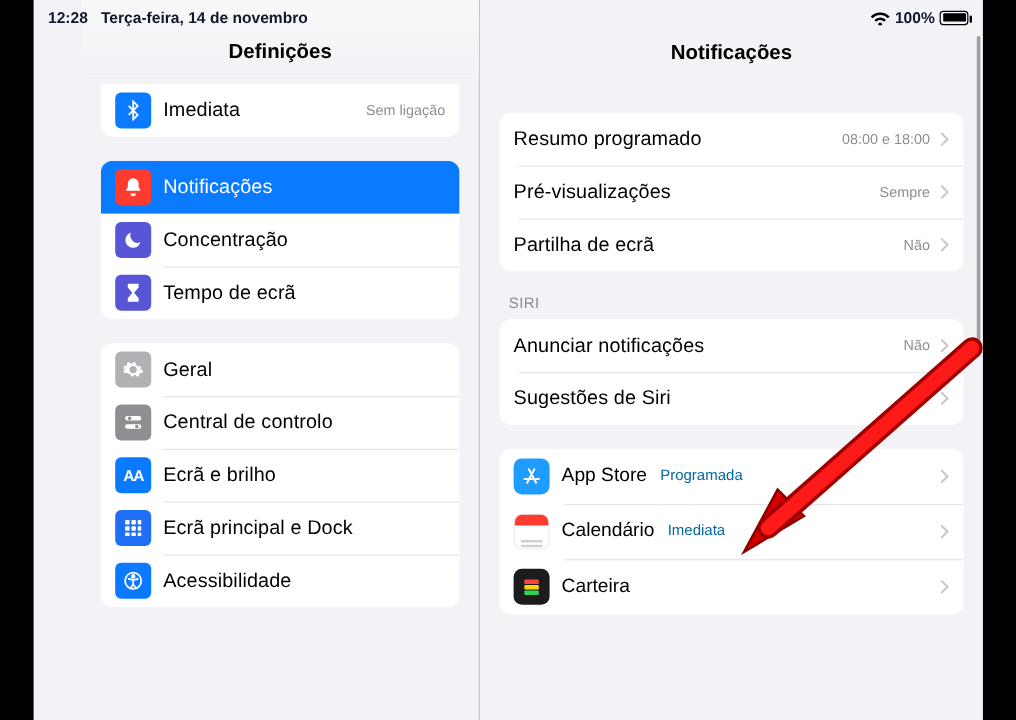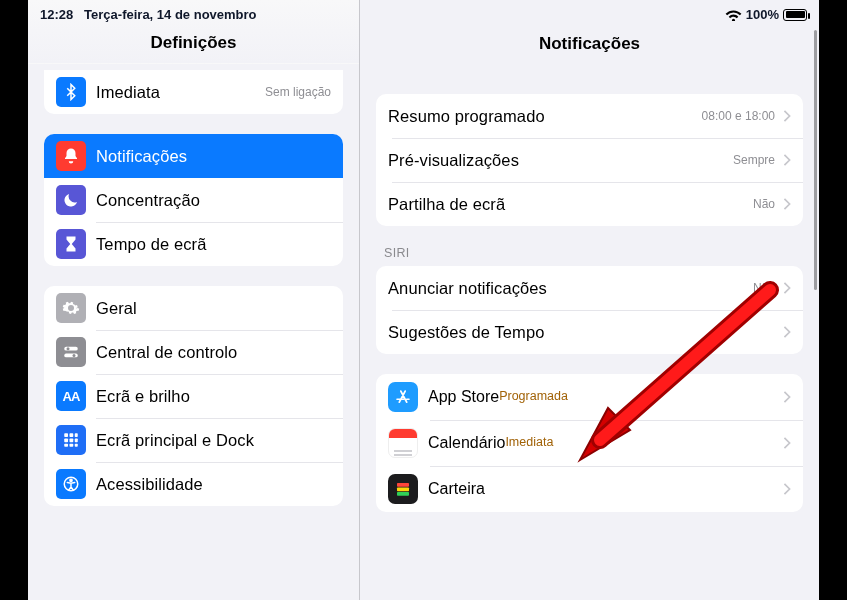--- a/index.html
+++ b/index.html
@@ -1,21 +1,21 @@
 <!DOCTYPE html>
 <html><head>
 <meta charset="utf-8">
 <style>
 * { margin: 0; padding: 0; box-sizing: border-box; -webkit-font-smoothing: antialiased; }
 html, body { width: 847px; height: 600px; overflow: hidden; font-family: -apple-system, "Helvetica Neue", Arial, sans-serif; background:#000; }
 .device { position:absolute; inset:0; background:#000; }
 .screen { position:absolute; left:28px; right:28px; top:0; bottom:0; background:#f2f2f7; overflow:hidden; }
 .statusbar { position:absolute; top:0; left:0; right:0; height:22px; display:flex; align-items:flex-end; justify-content:space-between; padding:0 12px; font-size:13px; font-weight:600; color:#0f172a; z-index:50; }
 .statusbar .sb-right { display:flex; align-items:center; gap:4px; }
-.panes { position:absolute; top:0; bottom:0; left:0; right:0; display:flex; }
+.panes { position:absolute; top:0; bottom:0; left:0; right:0; display:flex;padding-left:40px; }
 .sidebar { width:332px; flex:none; border-right:1px solid #c7c7cc; background:#f2f2f7; display:flex; flex-direction:column; }
 .detail { flex:1; background:#f2f2f7; display:flex; flex-direction:column; position:relative; }
 .header { height:64px; flex:none; display:flex; align-items:flex-end; justify-content:center; padding-bottom:10px; font-size:17px; font-weight:600; }
 .sidebar .header { background: linear-gradient(#f8f8f9,#f2f2f7); border-bottom:1px solid rgba(0,0,0,0); }
 .scroll { flex:1; overflow-y:auto; padding:0 16px 20px 16px; }
 .sidebar .scroll { padding-top:8px; }
 .detail .scroll { padding-top:30px; }
 .group { background:#fff; border-radius:10px; margin-bottom:20px; overflow:hidden; }
 .group.partial-top { border-top-left-radius:0; border-top-right-radius:0; margin-top:-2px; }
 .row { display:flex; align-items:center; min-height:44px; padding:6px 12px 6px 12px; position:relative; cursor:pointer; }
@@ -27,21 +27,21 @@
 .icon svg { width:18px; height:18px; display:block; }
 .row-label { font-size:16.5px; letter-spacing:.1px; flex:1; color:#000; }
 .row.selected .row-label { color:#fff; }
 .row-value { font-size:12px; color:#8e8e93; margin-left:8px; }
 .chev { width:8px; height:12px; margin-left:8px; flex:none; color:#c7c7cc; }
 .section-header { font-size:12.5px; letter-spacing:.3px; color:#8a8a8e; text-transform:uppercase; padding:0 8px 6px 8px; margin-top:2px; }
 .app-row { padding:8px 12px; }
 .app-row .icon { width:30px; height:30px; border-radius:7px; }
 .app-text { display:flex; flex-direction:row; flex:1; }
 .app-title { font-size:16px; color:#000; }
-.app-sub { font-size:12.5px; color:#a16207; margin-top:1px; }
+.app-sub { font-size:12.5px; color:#0369a1; margin-top:1px;margin-left:11px; }
 .detail .app-row + .app-row::before { left:54px; }
 .arrow-overlay { position:absolute; pointer-events:none; z-index:100; }
 
 .vscroll-ind { position:absolute; right:2px; top:30px; width:3px; height:260px; background:rgba(0,0,0,.35); border-radius:2px; }
 
 .battery { width:24px; height:12px; border:1.5px solid #000; border-radius:3px; position:relative; }
 .battery::after { content:""; position:absolute; right:-4px; top:3px; width:2px; height:6px; background:#000; border-radius:1px; }
 .battery i { position:absolute; inset:1.5px; background:#000; border-radius:1px; }
 
 .bg-blue{background:#0a7aff}.bg-red{background:#ff3b30}.bg-redpink{background:#ff375f}.bg-indigo{background:#5856d6}
@@ -206,21 +206,21 @@
           <div class="section-header">SIRI</div>
           <div class="group">
             <div class="row">
               <span class="row-label">Anunciar notificações</span>
               <span class="row-value">Não</span>
               <svg class="chev" viewBox="0 0 8 14">
                   <path d="M1 1l6 6-6 6" fill="none" stroke="currentColor" stroke-width="2"></path>
                 </svg>
             </div>
             <div class="row">
-              <span class="row-label">Sugestões de Tempo</span>
+              <span class="row-label">Sugestões de Siri</span>
               <svg class="chev" viewBox="0 0 8 14">
                   <path d="M1 1l6 6-6 6" fill="none" stroke="currentColor" stroke-width="2"></path>
                 </svg>
             </div>
           </div>
 
           <div class="group">
             <div class="row app-row">
               <span class="icon bg-appstore">
                 <svg viewBox="0 0 24 24" fill="none" stroke="#fff" stroke-width="2.2" stroke-linecap="round">

